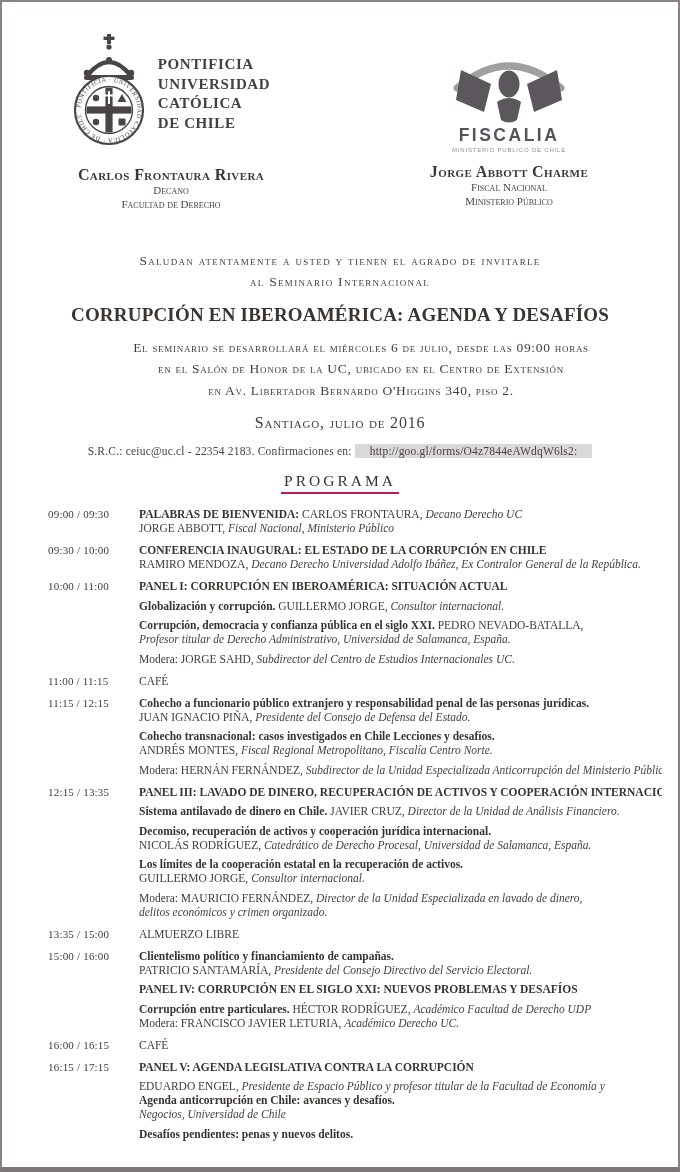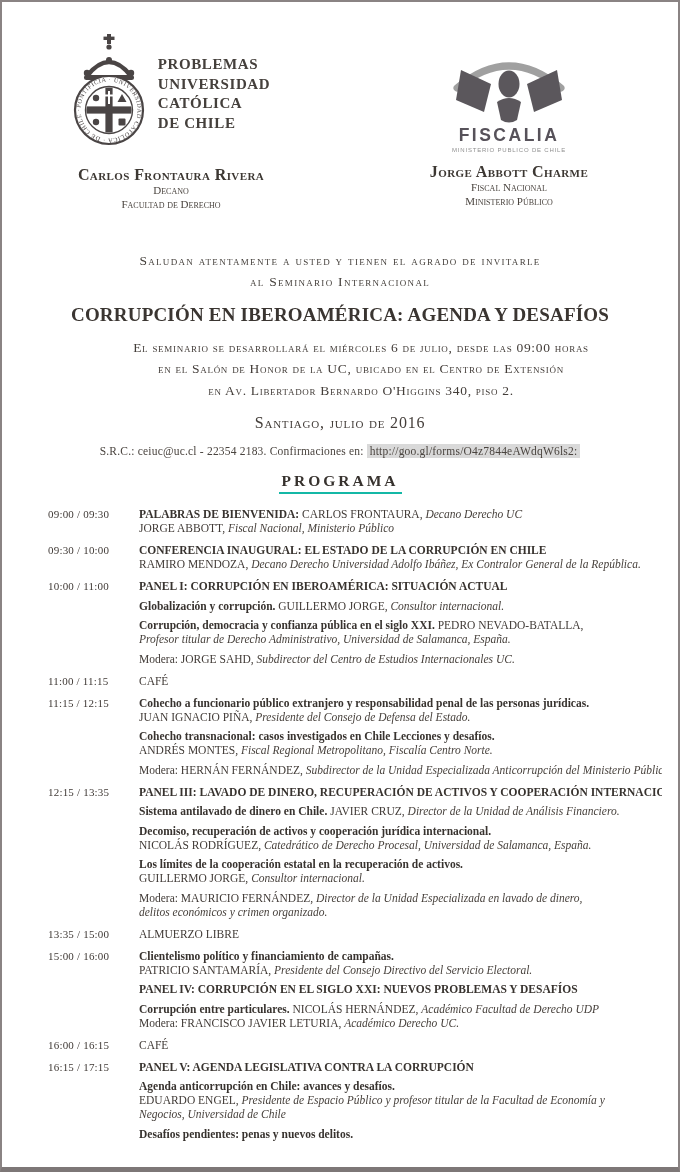--- a/index.html
+++ b/index.html
@@ -29,24 +29,24 @@
   .fisc-tag{font-family:"Liberation Sans",sans-serif;font-size:6px;letter-spacing:0.8px;color:#909090;margin-top:1px;}
   .fisc-person-wrap{margin-top:0px;}
   
   .inv{text-align:center;margin-top:40px;}
   .inv-line{font-variant:small-caps;font-size:13.5px;letter-spacing:1.3px;line-height:20.5px;color:#45403c;}
   .title{margin-top:11px;font-size:19px;font-weight:700;line-height:24.5px;letter-spacing:0.2px;color:#3a3531;}
   .details{margin-top:9px;}
   .det-line{font-variant:small-caps;font-size:13.5px;letter-spacing:0.7px;line-height:21.5px;color:#433d39;padding-left:42px;}
   .date-line{margin-top:13px;font-variant:small-caps;font-size:16px;letter-spacing:0.8px;color:#433d39;}
   .rsvp{margin-top:13px;font-size:11.5px;letter-spacing:0.2px;color:#4a443f;}
-  .rsvp-link{background:#d9d9d9;padding:1px 3px;}
+  .rsvp-link{background:#d9d9d9;padding:1px 15px;}
   
   .prog-head{text-align:center;margin-top:15px;}
-  .prog-head span{display:inline-block;font-size:15.5px;font-weight:700;letter-spacing:3px;color:#37322e;border-bottom:2px solid #14b8a6;padding:0 3px 2px 3px;}
+  .prog-head span{display:inline-block;font-size:15.5px;font-weight:400;letter-spacing:3px;color:#37322e;border-bottom:2px solid #be185d;padding:0 3px 2px 3px;}
   .prog-list{margin-top:13px;padding-left:46px;padding-right:16px;}
   .prog-row{display:flex;margin-bottom:8px;gap:19px;}
   .prog-time{width:72px;flex:none;font-size:11px;letter-spacing:0.2px;line-height:14px;color:#403a36;}
   .prog-content{flex:1;overflow:hidden;}
   .prog-item{margin-bottom:5.5px;}
   .prog-item:last-child{margin-bottom:0;}
   .prog-line{white-space:nowrap;font-size:11.5px;line-height:14px;}
   .seg-b{font-weight:700;color:#38332f;}
   .seg-i{font-style:italic;color:#47413c;}
   .seg-n{color:#403a36;}
@@ -87,21 +87,21 @@
             <rect x="14" y="74.4" width="46" height="7.2" fill="#4a4545"></rect>
             <rect x="36" y="59" width="2" height="13" fill="#ffffff"></rect>
             <rect x="32.8" y="62.5" width="8.4" height="2" fill="#ffffff"></rect>
             <circle cx="24" cy="66" r="3.2" fill="#4a4545"></circle>
             <path d="M50,62 L54.5,70 L45.5,70 Z" fill="#4a4545"></path>
             <circle cx="24" cy="90" r="3.2" fill="#4a4545"></circle>
             <rect x="46.5" y="86.5" width="7" height="7" rx="1" fill="#4a4545"></rect>
           </g>
         </svg>
         <div>
-          <div class="org-name">PROBLEMAS</div>
+          <div class="org-name">PONTIFICIA</div>
           <div class="org-name">UNIVERSIDAD</div>
           <div class="org-name">CATÓLICA</div>
           <div class="org-name">DE CHILE</div>
         </div>
       </div>
       <div class="person">Carlos Frontaura Rivera</div>
       <div class="role">Decano</div>
       <div class="role">Facultad de Derecho</div>
     </div>
 
@@ -243,42 +243,42 @@
         <div class="prog-time">15:00 / 16:00</div>
         <div class="prog-content">
           <div class="prog-item">
             <div class="prog-line"><span class="seg-b">Clientelismo político y financiamiento de campañas.</span></div>
             <div class="prog-line"><span class="seg-n">PATRICIO SANTAMARÍA, </span><span class="seg-i">Presidente del Consejo Directivo del Servicio Electoral.</span></div>
           </div>
           <div class="prog-item">
             <div class="prog-line"><span class="seg-b">PANEL IV: CORRUPCIÓN EN EL SIGLO XXI: NUEVOS PROBLEMAS Y DESAFÍOS</span></div>
           </div>
           <div class="prog-item">
-            <div class="prog-line"><span class="seg-b">Corrupción entre particulares. </span><span class="seg-n">NICOLÁS HERNÁNDEZ, </span><span class="seg-i">Académico Facultad de Derecho UDP</span></div>
+            <div class="prog-line"><span class="seg-b">Corrupción entre particulares. </span><span class="seg-n">HÉCTOR RODRÍGUEZ, </span><span class="seg-i">Académico Facultad de Derecho UDP</span></div>
             <div class="prog-line"><span class="seg-n">Modera: FRANCISCO JAVIER LETURIA, </span><span class="seg-i">Académico Derecho UC.</span></div>
           </div>
         </div>
       </div>
       <div class="prog-row">
         <div class="prog-time">16:00 / 16:15</div>
         <div class="prog-content">
           <div class="prog-item">
             <div class="prog-line"><span class="seg-n">CAFÉ</span></div>
           </div>
         </div>
       </div>
       <div class="prog-row">
         <div class="prog-time">16:15 / 17:15</div>
         <div class="prog-content">
           <div class="prog-item">
             <div class="prog-line"><span class="seg-b">PANEL V: AGENDA LEGISLATIVA CONTRA LA CORRUPCIÓN</span></div>
           </div>
           <div class="prog-item">
+            <div class="prog-line"><span class="seg-n">EDUARDO ENGEL, </span><span class="seg-i">Presidente de Espacio Público y profesor titular de la Facultad de Economía y</span></div>
             <div class="prog-line"><span class="seg-b">Agenda anticorrupción en Chile: avances y desafíos.</span></div>
-            <div class="prog-line"><span class="seg-n">EDUARDO ENGEL, </span><span class="seg-i">Presidente de Espacio Público y profesor titular de la Facultad de Economía y</span></div>
             <div class="prog-line"><span class="seg-i">Negocios, Universidad de Chile</span></div>
           </div>
           <div class="prog-item">
             <div class="prog-line"><span class="seg-b">Desafíos pendientes: penas y nuevos delitos.</span></div>
           </div>
         </div>
       </div>
     </div>
 
 </div>

